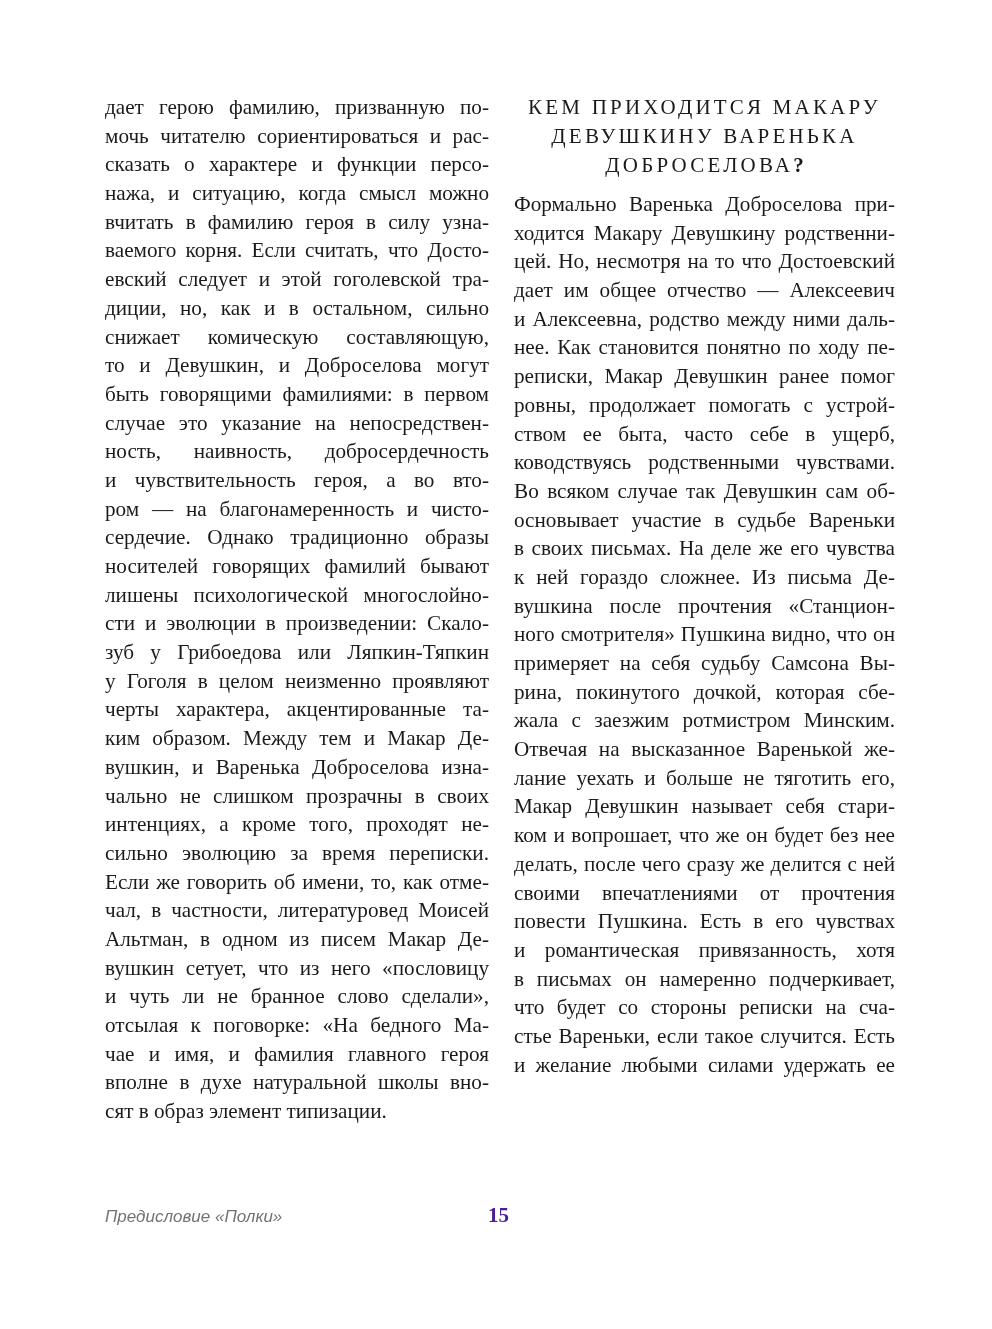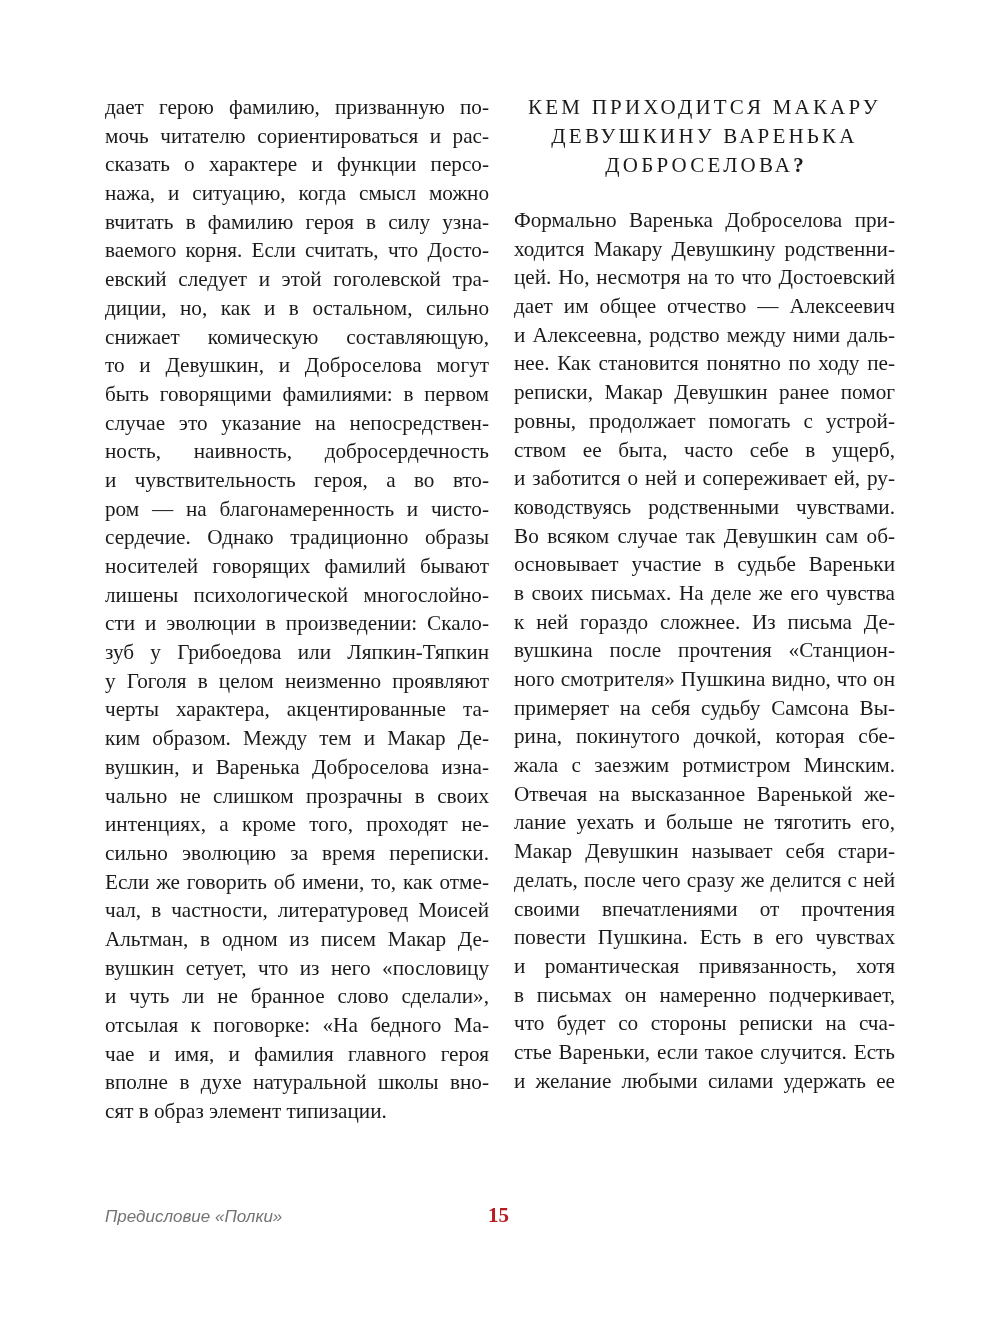--- a/index.html
+++ b/index.html
@@ -6,27 +6,27 @@
     body { width: 992px; height: 1329px; position: relative; overflow: hidden;
            font-family: "DejaVu Serif", "Liberation Serif", serif; color: #1a1a1a; }
     .col { position: absolute; top: 93px; width: 384px; }
     .col-left { left: 105px; }
     .col-right { left: 514px; width: 381px; }
     .line { display: block; font-family: "Liberation Serif", serif; font-size: 21.2px;
             line-height: 28.7px; height: 28.7px; text-align: justify; text-align-last: justify;
             white-space: nowrap; overflow: visible; }
     .line.last { text-align-last: left; }
     .heading { text-align: center; font-family: "Liberation Serif", serif; font-size: 21px;
-               letter-spacing: 3.2px; line-height: 29px; margin-bottom: 26px; }
+               letter-spacing: 3.2px; line-height: 29px; margin-bottom: 10px; }
     .heading .hl { display: block; }
     .heading .q { font-weight: bold; letter-spacing: 0; }
     .footer-left { position: absolute; left: 105px; top: 1207px; font-family: Liberation Sans, sans-serif;
                    font-style: italic; font-size: 17px; color: #737373; }
     .page-num { position: absolute; left: 488px; top: 1203px; font-family: "Liberation Serif", serif;
-                font-weight: bold; font-size: 21px; color: #b91c1c; }
+                font-weight: bold; font-size: 21px; color: #4c1d95; }
   </style>
 </head>
 <body>
 
 <div class="col col-left" id="left-col">
     <span class="line">дает герою фамилию, призванную по-</span>
     <span class="line">мочь читателю сориентироваться и рас-</span>
     <span class="line">сказать о характере и функции персо-</span>
     <span class="line">нажа, и ситуацию, когда смысл можно</span>
     <span class="line">вчитать в фамилию героя в силу узна-</span>
@@ -72,34 +72,34 @@
   <div id="right-col">
       <span class="line">Формально Варенька Доброселова при-</span>
       <span class="line">ходится Макару Девушкину родственни-</span>
       <span class="line">цей. Но, несмотря на то что Достоевский</span>
       <span class="line">дает им общее отчество — Алексеевич</span>
       <span class="line">и Алексеевна, родство между ними даль-</span>
       <span class="line">нее. Как становится понятно по ходу пе-</span>
       <span class="line">реписки, Макар Девушкин ранее помог</span>
       <span class="line">ровны, продолжает помогать с устрой-</span>
       <span class="line">ством ее быта, часто себе в ущерб,</span>
-      <span class="line">и заботится о ней и сопереживает ей, ру-</span>
       <span class="line">ководствуясь родственными чувствами.</span>
       <span class="line">Во всяком случае так Девушкин сам об-</span>
       <span class="line">основывает участие в судьбе Вареньки</span>
       <span class="line">в своих письмах. На деле же его чувства</span>
       <span class="line">к ней гораздо сложнее. Из письма Де-</span>
       <span class="line">вушкина после прочтения «Станцион-</span>
       <span class="line">ного смотрителя» Пушкина видно, что он</span>
       <span class="line">примеряет на себя судьбу Самсона Вы-</span>
       <span class="line">рина, покинутого дочкой, которая сбе-</span>
       <span class="line">жала с заезжим ротмистром Минским.</span>
       <span class="line">Отвечая на высказанное Варенькой же-</span>
       <span class="line">лание уехать и больше не тяготить его,</span>
       <span class="line">Макар Девушкин называет себя стари-</span>
+      <span class="line">ком и вопрошает, что же он будет без нее</span>
       <span class="line">делать, после чего сразу же делится с ней</span>
       <span class="line">своими впечатлениями от прочтения</span>
       <span class="line">повести Пушкина. Есть в его чувствах</span>
       <span class="line">и романтическая привязанность, хотя</span>
       <span class="line">в письмах он намеренно подчеркивает,</span>
       <span class="line">что будет со стороны реписки на сча-</span>
       <span class="line">стье Вареньки, если такое случится. Есть</span>
       <span class="line">и желание любыми силами удержать ее</span>
     </div>
 </div>

